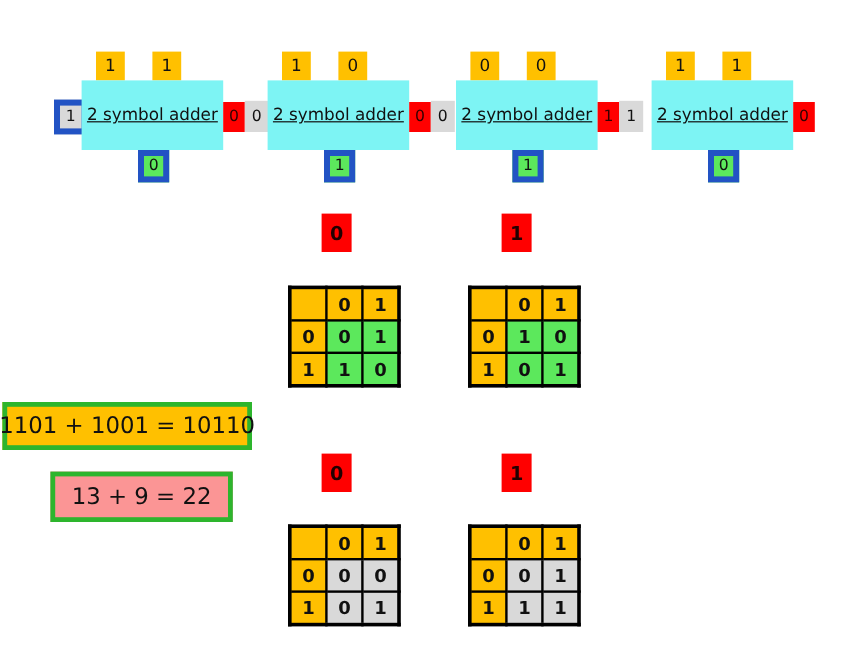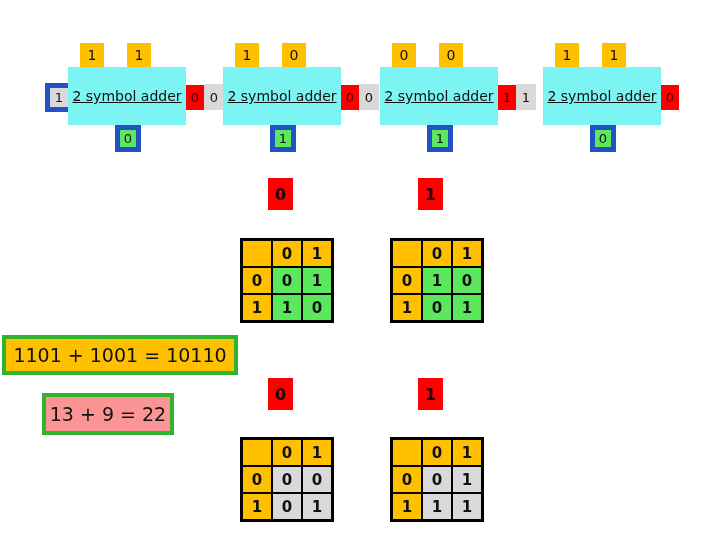--- a/index.html
+++ b/index.html
@@ -53,22 +53,22 @@
     font-size:15px;font-weight:bold;padding:0;
   }
   td.hd{background:var(--yellow);}
   .sum-cells td.val{background:var(--green);}
   .carry-cells td.val{background:var(--gray);}
   
   .eq{
     position:absolute;box-sizing:border-box;border:4px solid var(--green-border);
     display:flex;align-items:center;justify-content:center;white-space:nowrap;
   }
-  .eq-binary{left:2px;top:335px;width:236px;height:40px;background:var(--yellow);font-size:19px;}
-  .eq-decimal{left:42px;top:393px;width:132px;height:42px;background:var(--pink);font-size:19px;}
+  .eq-binary{left:2px;top:335px;width:208px;height:40px;background:var(--yellow);font-size:19px;}
+  .eq-decimal{left:42px;top:393px;width:152px;height:42px;background:var(--pink);font-size:19px;}
 </style>
 </head>
 <body>
 
 <div class="slide">
 
   <div class="final-carry">1</div>
 
   <div class="adder-group g0">
     <div class="input-box in-a">1</div>

